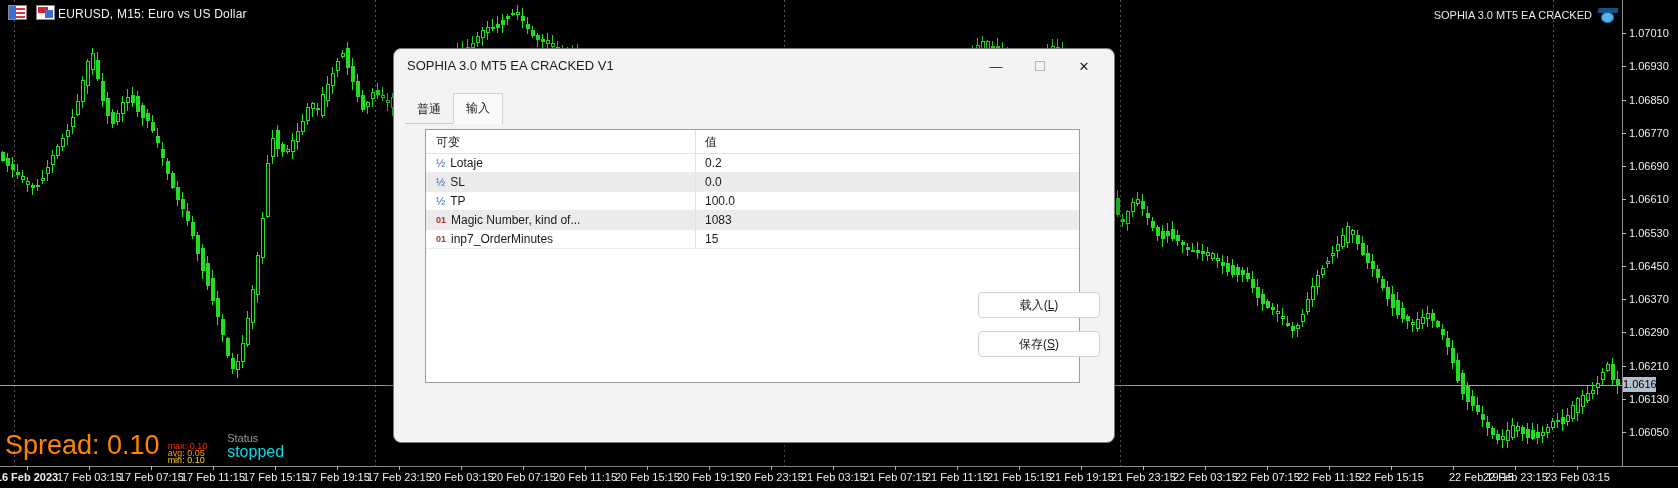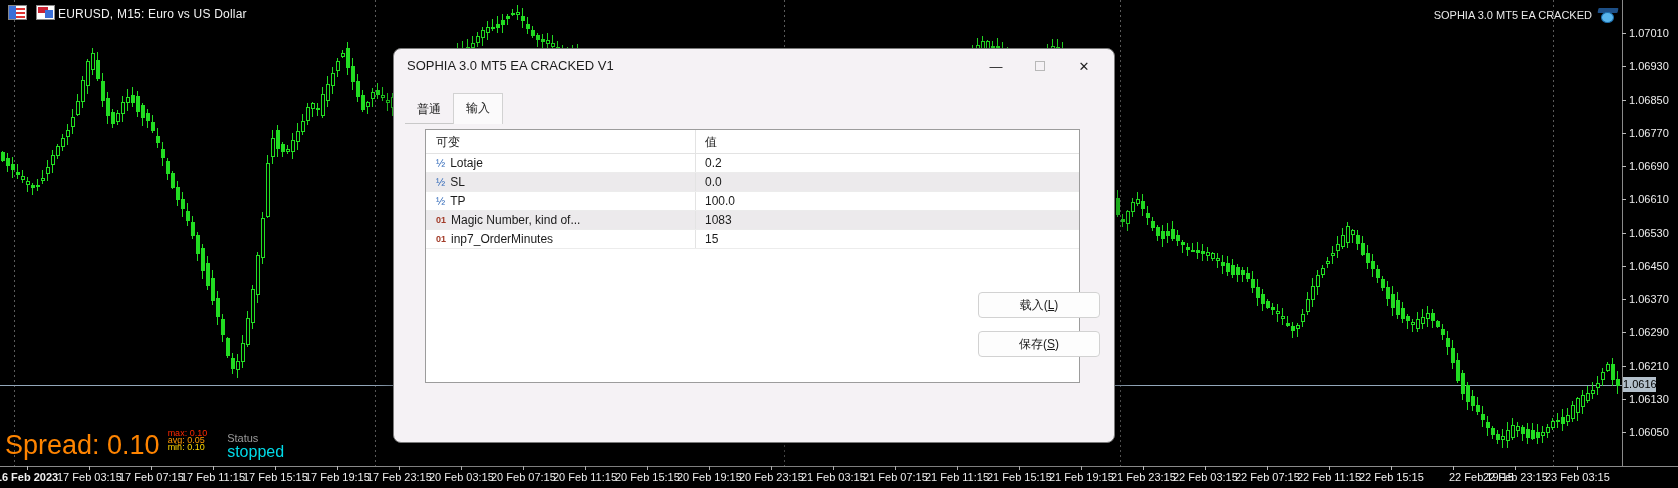--- a/index.html
+++ b/index.html
@@ -18,21 +18,21 @@
   .mini-icon.trade::after{content:"";position:absolute;right:1px;bottom:1px;width:8px;height:8px;background:#3a6fd8;}
   .ea-corner{position:absolute;right:60px;top:7px;display:flex;align-items:center;gap:6px;}
   .ea-corner .txt{color:#e8e8e8;font-size:11px;}
   .cap-icon{width:20px;height:16px;position:relative;}
   .cap-icon .face{position:absolute;left:3px;top:5px;width:13px;height:11px;border-radius:50%;background:#58b5ec;border:1px solid #1d6fae;}
   .cap-icon .hat{position:absolute;left:0;top:1px;width:20px;height:5px;background:#1d4f86;transform:skewX(-12deg);border-radius:1px;}
 
   
   .spread-wrap{position:absolute;left:5px;top:430px;display:flex;align-items:flex-start;}
   .spread-big{font-size:27px;color:#ff8400;line-height:30px;}
-  .mam{margin-left:8px;margin-top:0;font-size:9px;line-height:7px;}
+  .mam{margin-left:8px;margin-top:13px;font-size:9px;line-height:7px;}
   .mam div{white-space:nowrap;}
   .mam .mx{color:#ff2800;}
   .mam .av{color:#ff9800;}
   .mam .mn{color:#ffd800;}
   .status-wrap{margin-left:20px;margin-top:2px;}
   .status-cap{color:#9a9a9a;font-size:11px;}
   .status-val{color:#00dbe8;font-size:16px;line-height:15px;}
 
   
   #price-axis{position:absolute;left:1622px;top:0;width:56px;height:466px;background:#000;border-left:1px solid #8a8a8a;}

